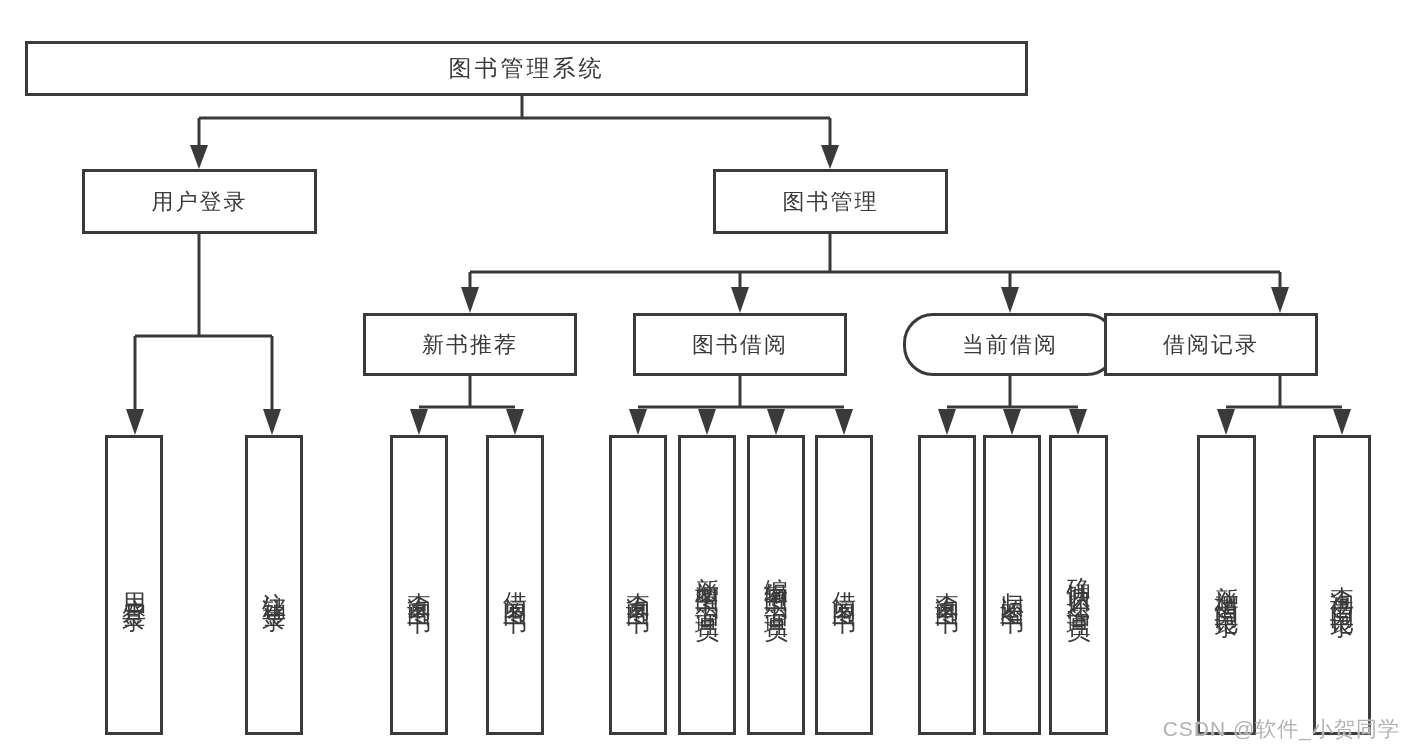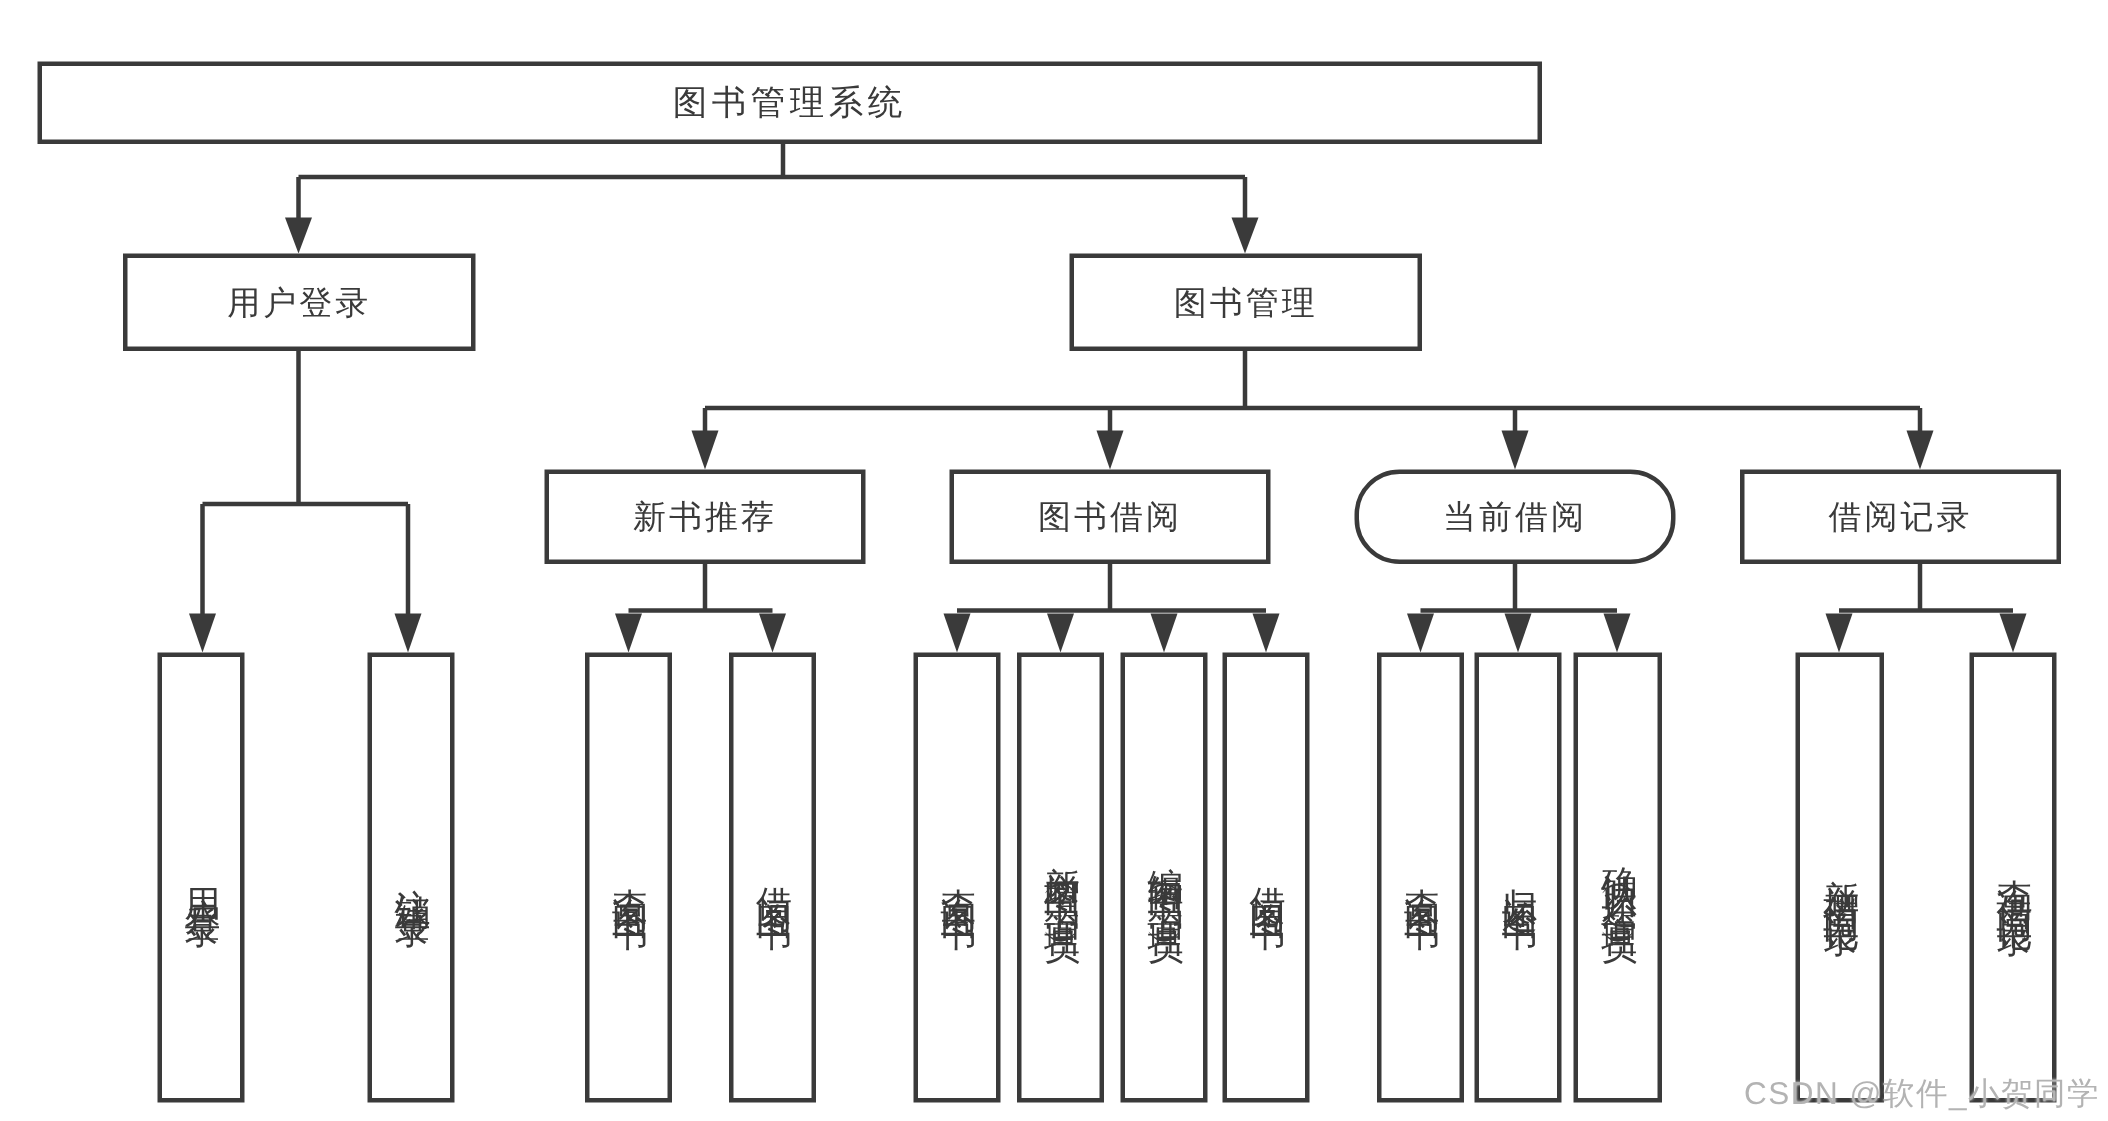--- a/index.html
+++ b/index.html
@@ -110,21 +110,21 @@
   </svg>
 
   <div class="node h root" style="left:25px; top:13px; width:1003px; height:55px;margin-top:28px;">图书管理系统</div>
 
   <div class="node h" style="left:82px; top:169px; width:235px; height:65px;">用户登录</div>
   <div class="node h" style="left:713px; top:169px; width:235px; height:65px;">图书管理</div>
 
   <div class="node h" style="left:633px; top:313px; width:214px; height:63px;">图书借阅</div>
   <div class="node h" style="left:363px; top:313px; width:214px; height:63px;">新书推荐</div>
   <div class="node h" style="left:903px; top:313px; width:214px; height:63px;border-radius:30px;">当前借阅</div>
-  <div class="node h" style="left:1160px; top:313px; width:214px; height:63px;">借阅记录</div>
+  <div class="node h" style="left:1104px; top:313px; width:214px; height:63px;">借阅记录</div>
 
   <div class="node v" style="left:105px; top:435px; width:58px; height:300px;">用户登录</div>
   <div class="node v" style="left:245px; top:435px; width:58px; height:300px;">注销登录</div>
 
   <div class="node v" style="left:390px; top:435px; width:58px; height:300px;">查询图书</div>
   <div class="node v" style="left:486px; top:435px; width:58px; height:300px;">借阅图书</div>
 
   <div class="node v" style="left:609px; top:435px; width:58px; height:300px;">查询图书</div>
   <div class="node v" style="left:678px; top:435px; width:58px; height:300px;">新增图书（管理员）</div>
   <div class="node v" style="left:747px; top:435px; width:58px; height:300px;">编辑图书（管理员）</div>

